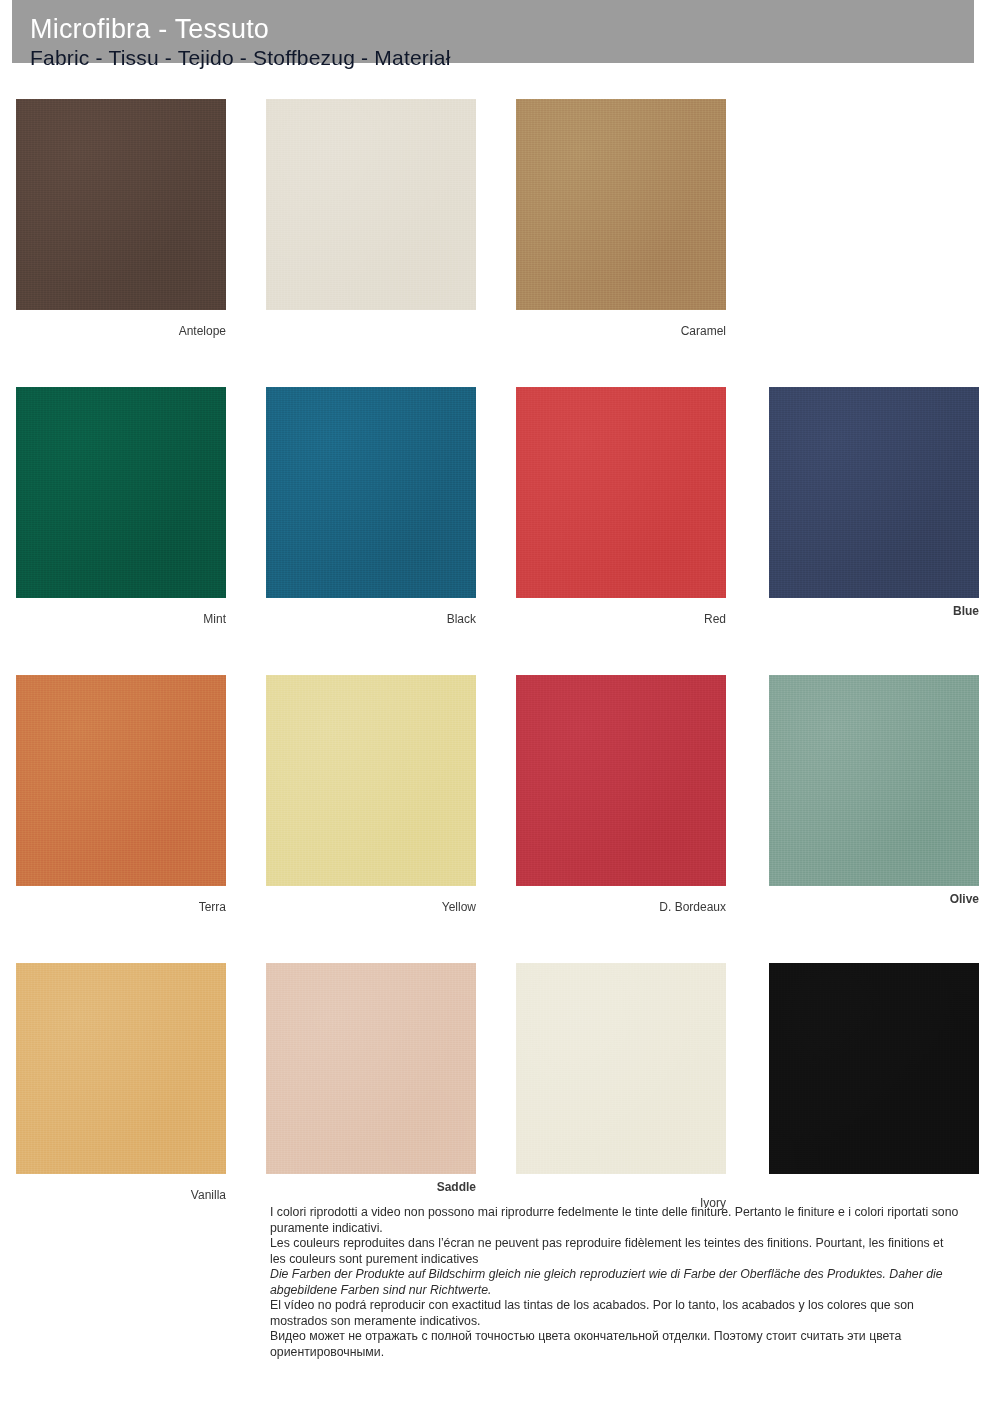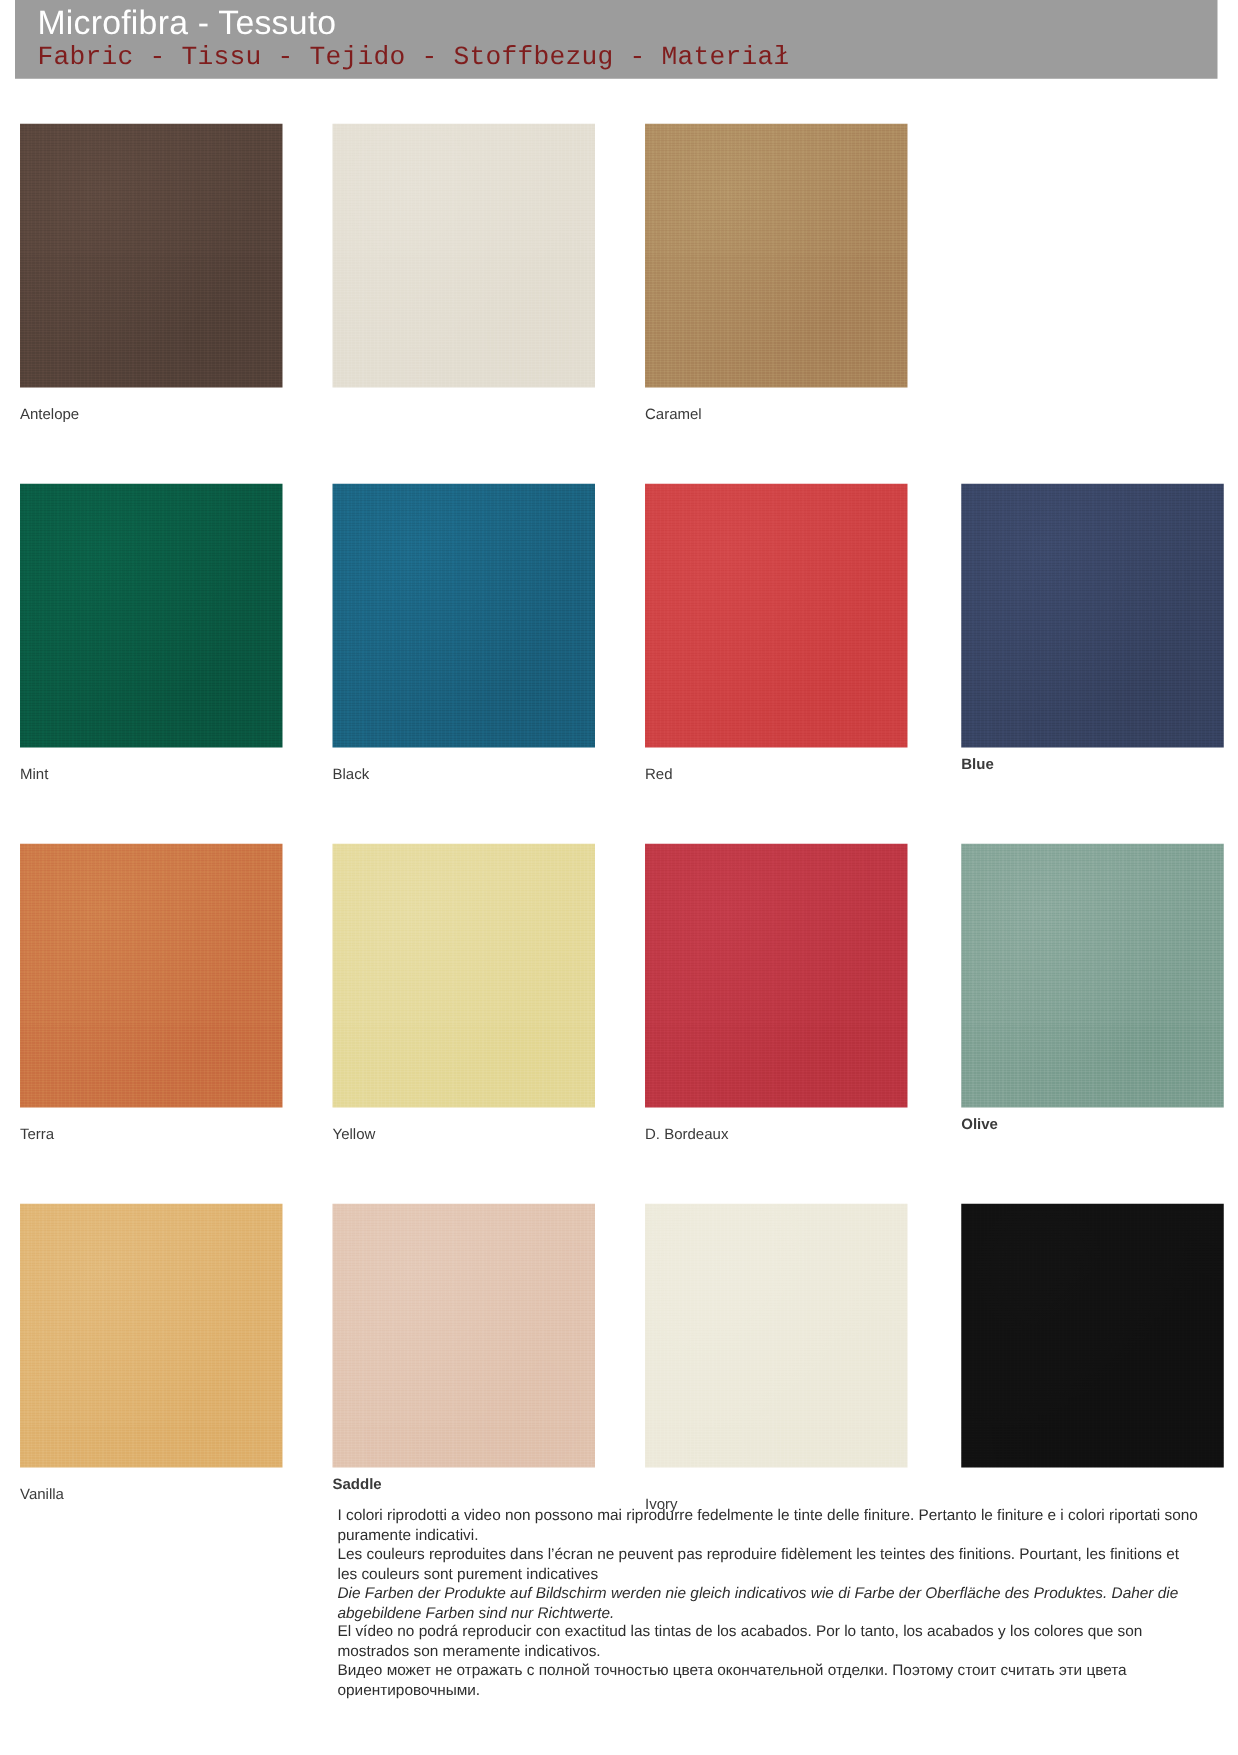--- a/index.html
+++ b/index.html
@@ -79,21 +79,21 @@
     background-image:
       repeating-linear-gradient(0deg, rgba(255,255,255,0.045) 0 1px, rgba(0,0,0,0.035) 1px 2px),
       repeating-linear-gradient(90deg, rgba(255,255,255,0.035) 0 1px, rgba(0,0,0,0.028) 1px 3px),
       radial-gradient(ellipse at 30% 25%, rgba(255,255,255,0.10), rgba(0,0,0,0) 60%),
       radial-gradient(ellipse at 75% 80%, rgba(0,0,0,0.07), rgba(0,0,0,0) 62%);
     pointer-events: none;
     mix-blend-mode: overlay;
     opacity: 0.85;
   }
   .swatch-label {
-    text-align: left;
+    text-align: right;
     font-size: 12px;
     line-height: 16px;
     color: #3a3a3a;
     padding-top: 13px;
     white-space: nowrap;
   }
   .swatch-label.nudge-up { padding-top: 5px; font-weight: bold; }
   .swatch-label.nudge-down { padding-top: 21px; }
 
   
@@ -110,22 +110,22 @@
     margin: 0;
   }
   .disclaimer p.italic {
     font-style: italic;
   }
 </style>
 </head>
 <body>
 
 <div class="header-band" style="background-color: rgb(156, 156, 156);">
-  <div class="header-title" style="color: rgb(255, 255, 255);">Microfibra - Tessuto</div>
-  <div class="header-subtitle" style="color: #7f1d1d; font-family: Liberation Mono, monospace;">Fabric - Tissu - Tejido - Stoffbezug - Materiał</div>
+  <div class="header-title" style="color: rgb(255, 255, 255); margin-top: 11px;">Microfibra - Tessuto</div>
+  <div class="header-subtitle" style="color: #0f172a;">Fabric - Tissu - Tejido - Stoffbezug - Materiał</div>
 </div>
 
 <div class="grid">
 
   <div class="swatch-row">
     <div class="swatch-cell col0">
       <div class="swatch-chip" style="background-color: rgb(87, 68, 59);"></div>
       <div class="swatch-label">Antelope</div>
     </div>
     <div class="swatch-cell col1">
@@ -191,16 +191,16 @@
     <div class="swatch-cell col3">
       <div class="swatch-chip" style="background-color: rgb(17, 17, 17);"></div>
     </div>
   </div>
 
 </div>
 
 <div class="disclaimer">
   <p>I colori riprodotti a video non possono mai riprodurre fedelmente le tinte delle finiture. Pertanto le finiture e i colori riportati sono puramente indicativi.</p>
   <p>Les couleurs reproduites dans l’écran ne peuvent pas reproduire fidèlement les teintes des finitions. Pourtant, les finitions et les couleurs sont purement indicatives</p>
-  <p class="italic">Die Farben der Produkte auf Bildschirm werden nie gleich indicativos wie di Farbe der Oberfläche des Produktes. Daher die abgebildene Farben sind nur Richtwerte.</p>
+  <p class="italic">Die Farben der Produkte auf Bildschirm gleich nie gleich reproduziert wie di Farbe der Oberfläche des Produktes. Daher die abgebildene Farben sind nur Richtwerte.</p>
   <p>El vídeo no podrá reproducir con exactitud las tintas de los acabados. Por lo tanto, los acabados y los colores que son mostrados son meramente indicativos.</p>
   <p>Видео может не отражать с полной точностью цвета окончательной отделки. Поэтому стоит считать эти цвета ориентировочными.</p>
 </div>
 
 </body></html>

